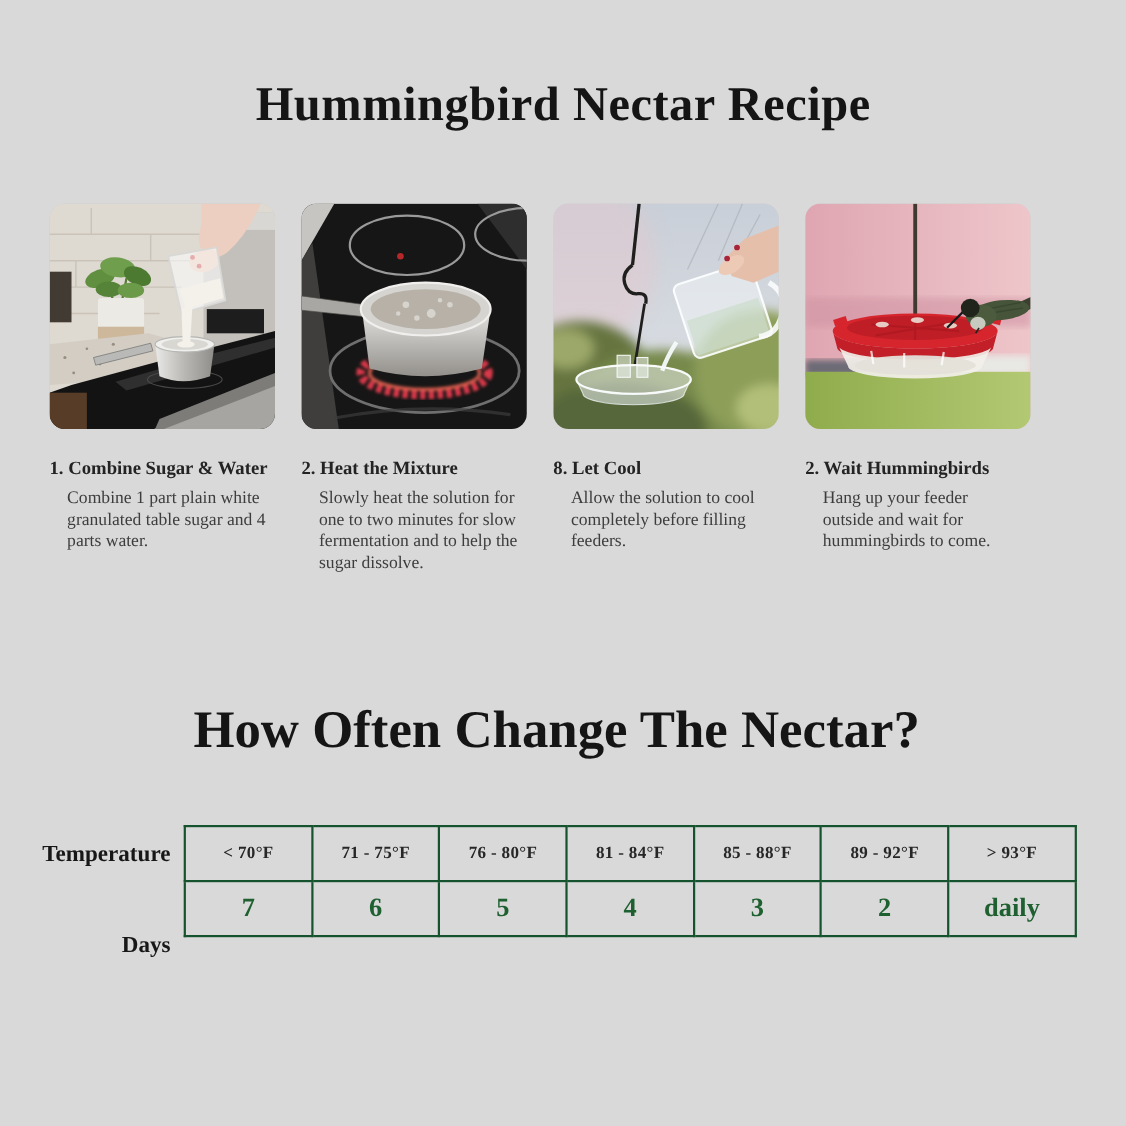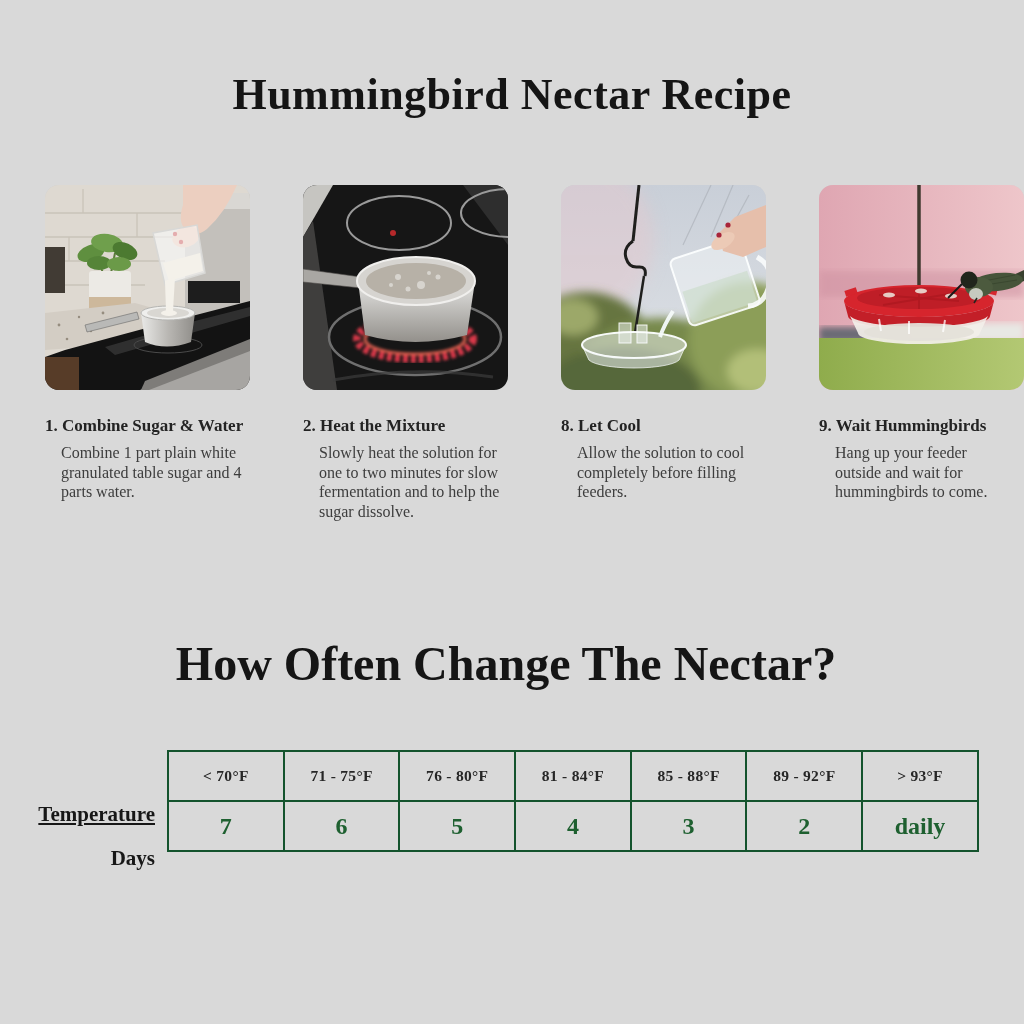--- a/index.html
+++ b/index.html
@@ -2,33 +2,33 @@
 <html><head>
 <meta charset="utf-8">
 <style>
   html,body{margin:0;padding:0;}
   body{width:1024px;height:1024px;background:#d9d9d9;font-family:"Liberation Serif","DejaVu Serif",serif;}
   #canvas{position:relative;width:1024px;height:1024px;background:#d9d9d9;overflow:hidden;}
 
   .page-title{position:absolute;top:70px;left:0;width:1024px;text-align:center;
     font-size:44px;font-weight:bold;color:#151515;letter-spacing:.5px;line-height:50px;}
 
-  .steps{position:absolute;top:185px;left:45px;width:937px;display:flex;gap:53px;}
+  .steps{position:absolute;top:185px;left:45px;width:937px;display:flex;gap:24px;}
   .step{width:205px;}
   .photo{width:205px;height:205px;border-radius:14px;overflow:hidden;background:#cfcfcf;}
   .photo svg{display:block;width:205px;height:205px;}
   .step-heading{margin-top:26px;font-size:17px;font-weight:bold;color:#232323;white-space:nowrap;}
   .step-body{margin-top:7px;margin-left:16px;width:182px;font-size:16px;line-height:19.5px;color:#3d3d3d;}
 
   .section-heading{position:absolute;top:636px;left:0;width:1012px;text-align:center;
     font-size:48px;font-weight:bold;color:#151515;line-height:56px;}
 
   .row-label{position:absolute;left:0;width:155px;height:52px;display:flex;align-items:center;
     justify-content:flex-end;font-weight:bold;font-size:21px;color:#171717;}
-  .row-label.temperature{top:788px;text-decoration:underline;}
+  .row-label.temperature{top:750px;}
   .row-label.days{top:832px;}
 
   table.nectar{position:absolute;top:750px;left:167px;border-collapse:collapse;table-layout:fixed;width:796px;}
   table.nectar td{border:2px solid #14532d;width:113.7px;text-align:center;vertical-align:middle;padding:0;}
   tr.temp-row td{height:48px;font-size:15.5px;font-weight:bold;color:#272727;letter-spacing:.3px;}
   tr.days-row td{height:48px;font-size:24px;font-weight:bold;color:#1e6030;}
 </style>
 </head>
 <body>
 
@@ -273,21 +273,21 @@
                 <line x1="166" y1="100" x2="198" y2="95"></line>
             </g>
             <ellipse cx="160" cy="102" rx="14" ry="10" fill="#4c5a3e"></ellipse>
             <ellipse cx="157" cy="109" rx="7" ry="6" fill="#c6cabf"></ellipse>
             <circle cx="150" cy="95" r="8.5" fill="#20251c"></circle>
             <path d="M143,99 L129,113" stroke="#181818" stroke-width="2"></path>
             <line x1="158" y1="113" x2="155" y2="118" stroke="#22251f" stroke-width="1.5"></line>
           </g>
         </svg>
       </div>
-      <div class="step-heading">9. Wait Hummingbirds</div>
+      <div class="step-heading">2. Wait Hummingbirds</div>
       <div class="step-body">Hang up your feeder outside and wait for hummingbirds to come.</div>
     </div>
   </div>
 
   <div class="section-heading">How Often Change The Nectar?</div>
 
   <div class="row-label temperature">Temperature</div>
   <div class="row-label days">Days</div>
 
   <table class="nectar">

